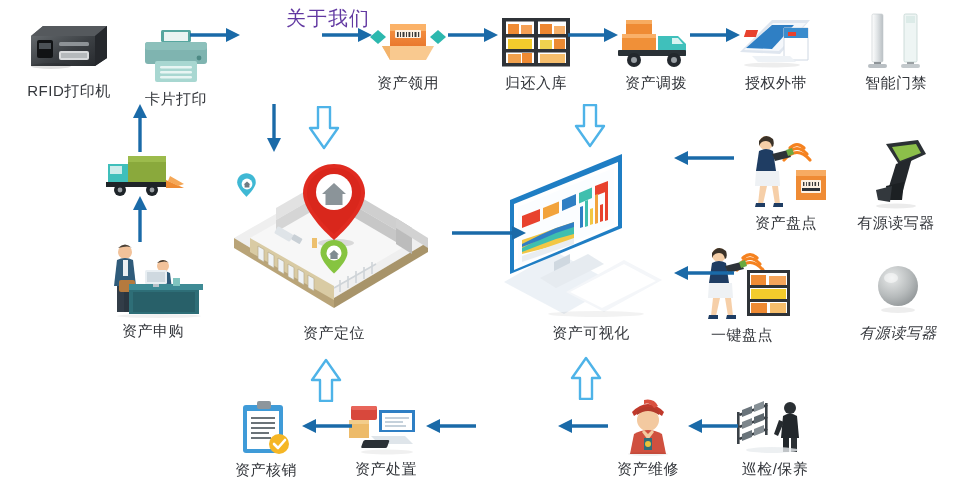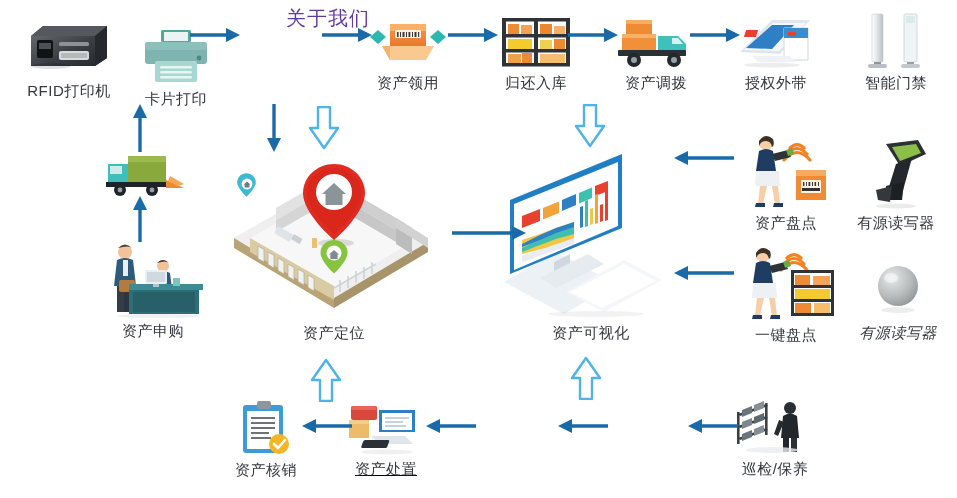--- a/index.html
+++ b/index.html
@@ -426,21 +426,21 @@
         <path d="M36 9 L60 6 L65 15 L44 23 Z" fill="#8cbf4a"></path>
         <path d="M40 26 L56 20 L46 56 L32 52 Z" fill="#24282c"></path>
         <path d="M30 48 L48 44 L46 62 L32 62 Z" fill="#1c2023"></path>
         <path d="M20 52 L36 48 L34 64 L22 62 Z" fill="#33383d"></path>
         <ellipse cx="40" cy="68" rx="20" ry="2.5" fill="#000" opacity="0.08"></ellipse>
       </svg>
     </div>
     <div class="caption">有源读写器</div>
   </div>
 
-  <div class="node" style="left:730px;top:242px;width:112px;">
+  <div class="node" style="left:686px;top:242px;width:112px;">
     <div class="art" style="height:80px">
       <svg width="106" height="78" viewBox="0 0 106 78">
         <g fill="none" stroke="#f58220" stroke-width="3.2" stroke-linecap="round">
           <path d="M54 14 q7 -7 14 0"></path>
             <path d="M51 20 q10 -11 20 0"></path>
             <path d="M48 26 q13 -15 26 0"></path>
         </g>
         <circle cx="30" cy="11" r="7" fill="#f6cfa8"></circle>
         <path d="M23 9 q6 -9 14 -2 q2 6 -1 8 q-1 -6 -6 -6 q-5 0 -7 5z" fill="#3b3228"></path>
         <path d="M23 19 q7 -4 14 0 l3 20 -20 0z" fill="#1f3d63"></path>
@@ -494,21 +494,21 @@
             <rect x="16" y="33" width="18" height="2"></rect>
           <rect x="16" y="38" width="20" height="2"></rect>
         </g>
         <circle cx="44" cy="45" r="10" fill="#f5b625"></circle>
         <path d="M39 45 l4 4 7 -8" stroke="#ffffff" stroke-width="2.6" fill="none" stroke-linecap="round" stroke-linejoin="round"></path>
       </svg>
     </div>
     <div class="caption">资产核销</div>
   </div>
 
-  <div class="node" style="left:338px;top:394px;width:96px;text-decoration:underline;">
+  <div class="node" style="left:338px;top:394px;width:96px;">
     <div class="art" style="height:62px">
       <svg width="86" height="58" viewBox="0 0 86 58">
         <rect x="8" y="8" width="26" height="14" rx="2" fill="#d8483c"></rect>
         <rect x="8" y="8" width="26" height="4" rx="2" fill="#e8655a"></rect>
         <rect x="6" y="22" width="20" height="18" fill="#edbb6a"></rect>
         <rect x="6" y="22" width="20" height="4" fill="#f3cd8b"></rect>
         <path d="M36 12 L72 12 L72 34 L36 34 Z" fill="#2f7fc4"></path>
         <path d="M39 15 L69 15 L69 32 L39 32 Z" fill="#ffffff"></path>
         <g stroke="#9fb3c4" stroke-width="1.2">
           <path d="M42 20 L66 20"></path>
@@ -517,20 +517,36 @@
         </g>
         <path d="M28 38 L62 38 L70 46 L36 46 Z" fill="#dfe5ea"></path>
         <rect x="36" y="42" width="26" height="8" rx="1.5" fill="#2b3136" transform="skewX(-20)"></rect>
         <ellipse cx="44" cy="54" rx="26" ry="2.4" fill="#000" opacity="0.06"></ellipse>
       </svg>
     </div>
     <div class="caption">资产处置</div>
   </div>
 
 
+  <div class="node" style="left:600px;top:394px;width:96px;">
+    <div class="art" style="height:62px">
+      <svg width="60" height="58" viewBox="0 0 60 58">
+        <path d="M14 14 q16 -16 32 0 l-2 4 q-14 -10 -28 0z" fill="#c0392b"></path>
+        <path d="M26 2 q10 -2 14 6 l-4 2 q-4 -6 -10 -4z" fill="#d9503f"></path>
+        <circle cx="30" cy="22" r="11" fill="#f3c9a0"></circle>
+        <path d="M19 17 q11 -8 22 0 l0 -4 q-11 -8 -22 0z" fill="#b33a2b"></path>
+        <path d="M16 36 q14 -8 28 0 l4 20 -36 0z" fill="#d0503f"></path>
+        <path d="M24 34 l6 8 6 -8 l-2 -2 -4 4 -4 -4z" fill="#f3c9a0"></path>
+        <path d="M26 40 L34 40 L34 52 L26 52 Z" fill="#2f6e7a"></path>
+        <circle cx="30" cy="46" r="3" fill="#e9c23a"></circle>
+        <ellipse cx="30" cy="56" rx="20" ry="2" fill="#000" opacity="0.06"></ellipse>
+      </svg>
+    </div>
+    <div class="caption">资产维修</div>
+  </div>
 
   <div class="node" style="left:722px;top:394px;width:106px;">
     <div class="art" style="height:62px">
       <svg width="86" height="58" viewBox="0 0 86 58">
 
         <g fill="#3a4147">
           <path d="M6 16 L34 6 L36 8 L8 18 Z"></path>
             <path d="M6 28 L34 18 L36 20 L8 30 Z"></path>
             <path d="M6 40 L34 30 L36 32 L8 42 Z"></path>
           <rect x="5" y="14" width="2.6" height="32"></rect>

